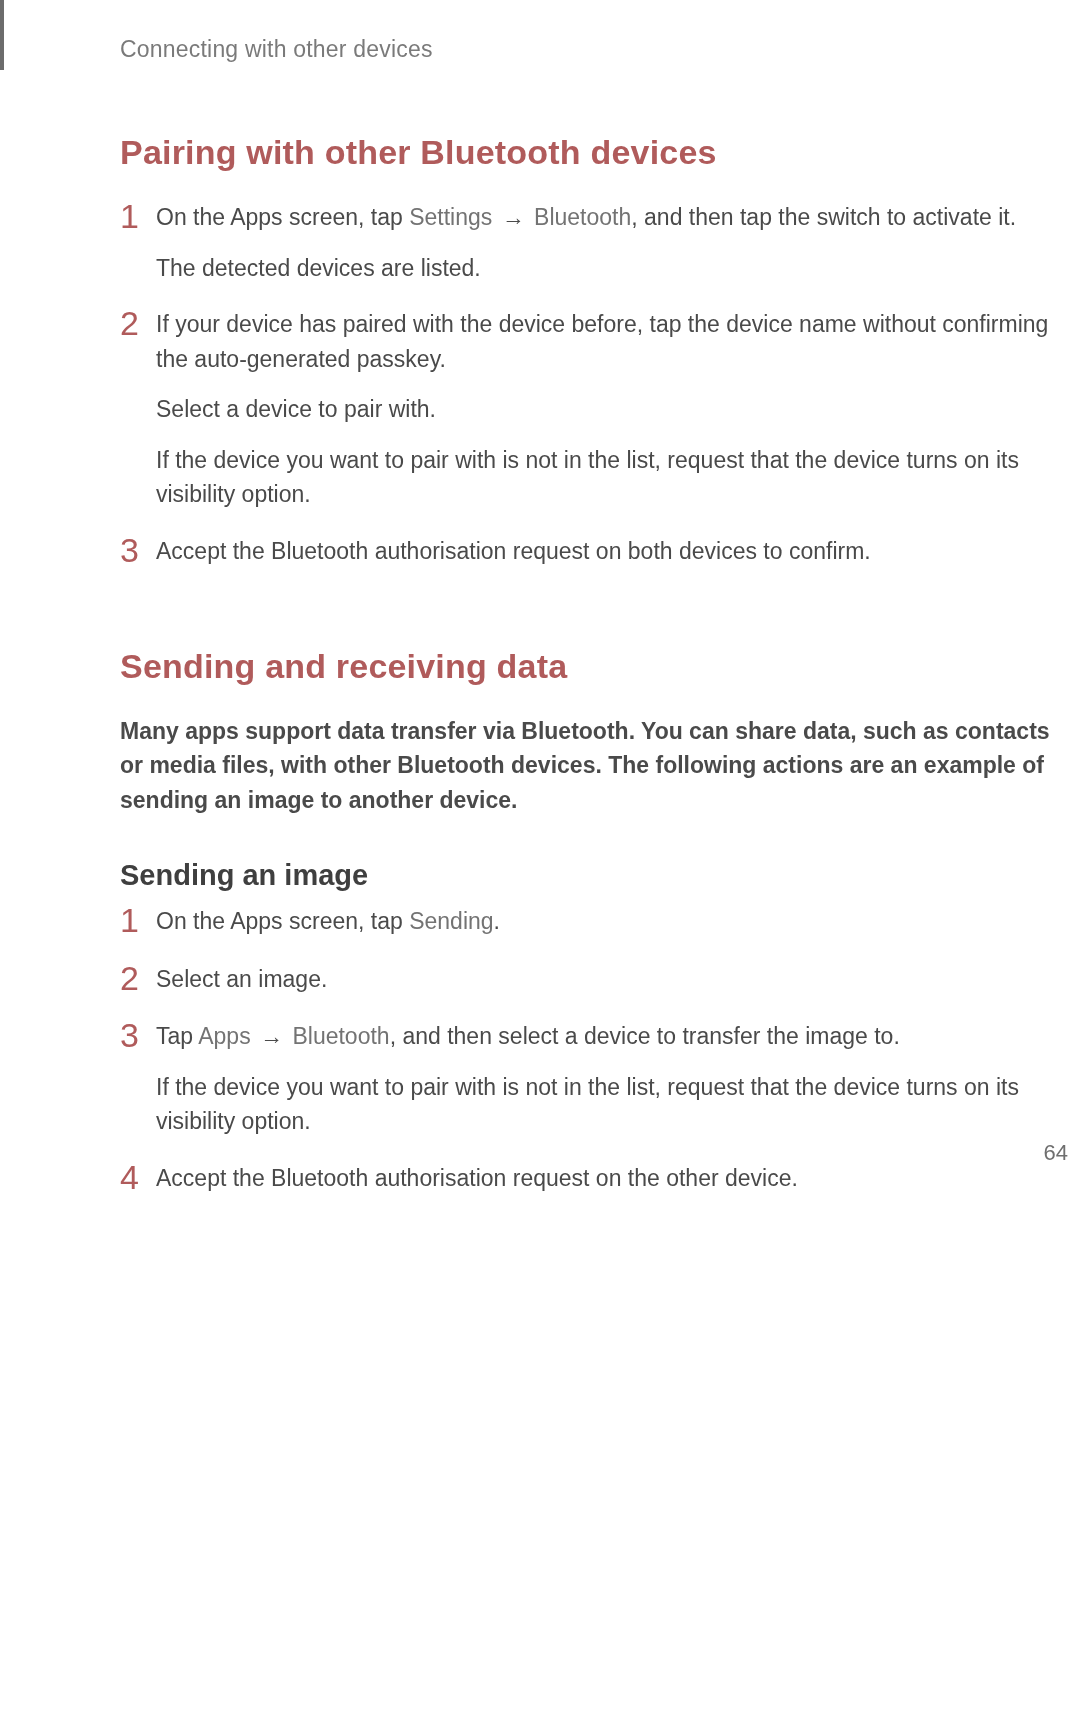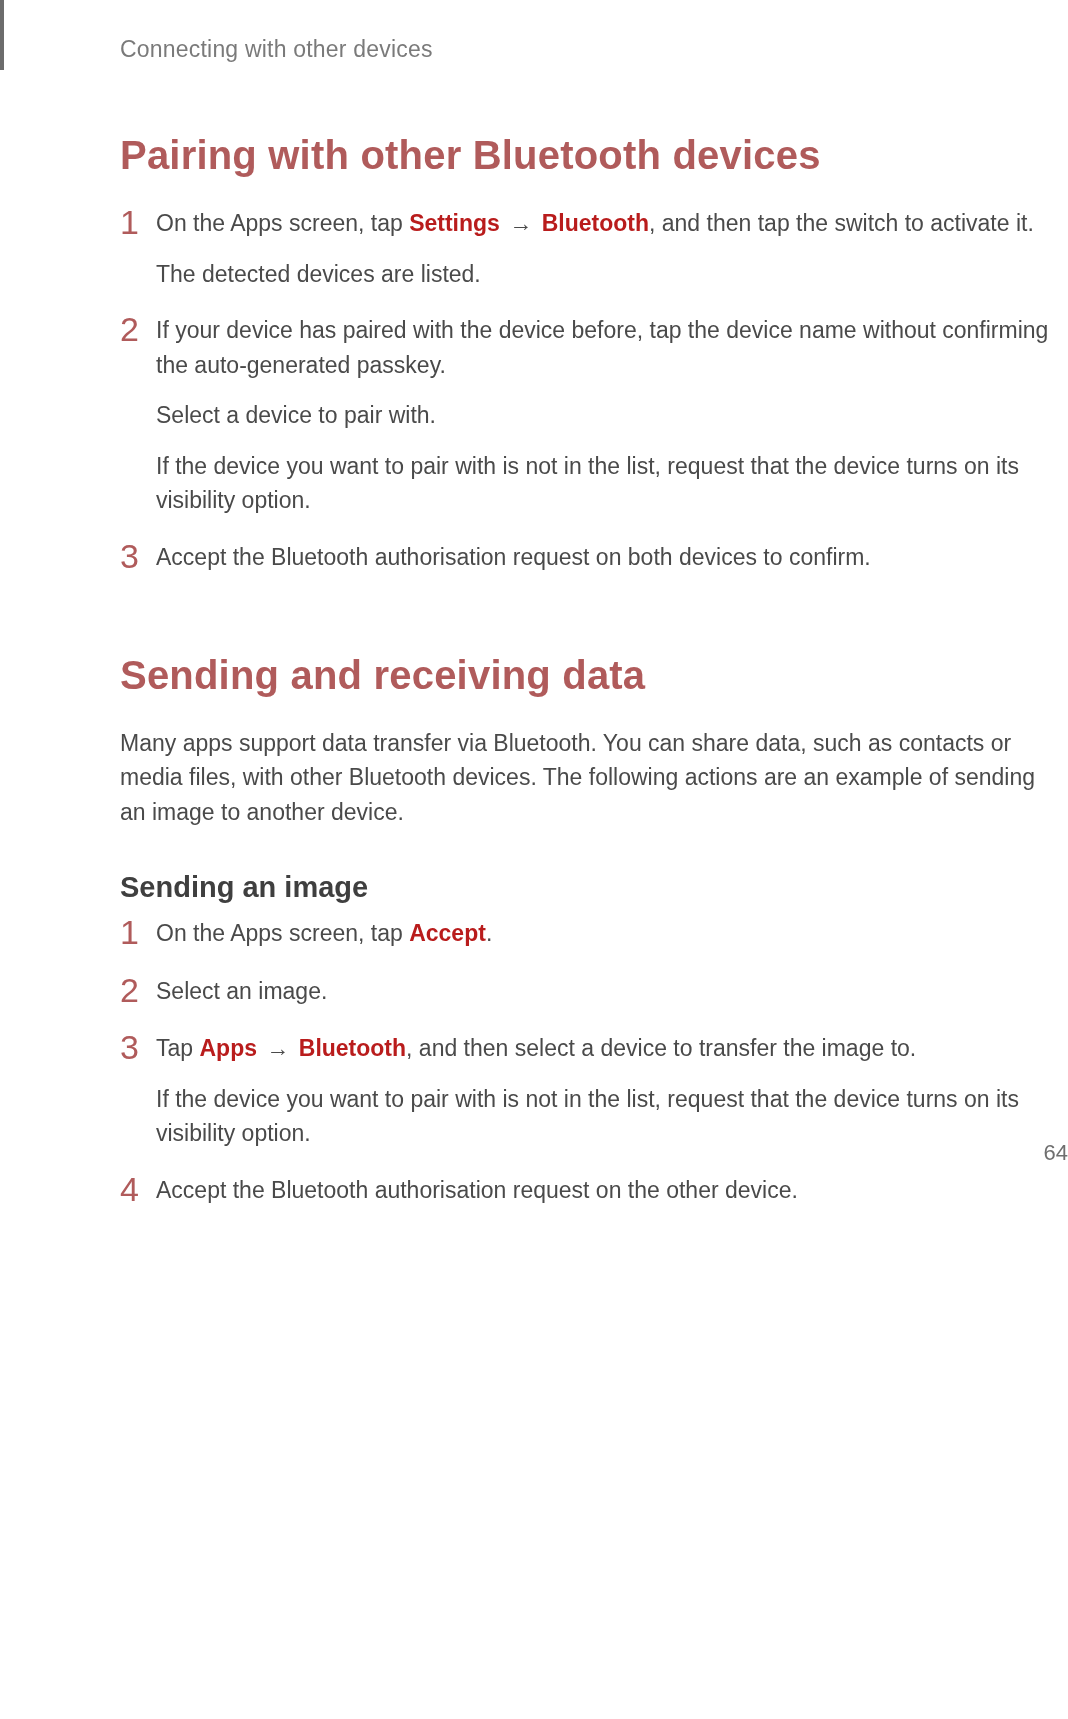--- a/index.html
+++ b/index.html
@@ -30,21 +30,21 @@
     color: #7a7a7a;
     padding-left: 120px;
     letter-spacing: 0.2px;
     margin-bottom: 70px;
   }
   .content {
     padding-left: 120px;
     padding-right: 2px;
   }
   h2.topic {
-    font-size: 40px;
+    font-size: 34px;
     font-weight: 700;
     color: #b05b5b;
     margin: 0 0 28px 0;
     letter-spacing: 0.2px;
   }
   h3.subtopic {
     font-size: 29px;
     font-weight: 700;
     color: #3f3f3f;
     margin: 42px 0 12px 0;
@@ -74,22 +74,23 @@
     margin: 0 0 16px 0;
   }
   .step-body p:last-child {
     margin-bottom: 0;
   }
   .body-text {
     font-size: 23px;
     line-height: 1.5;
     color: #4a4a4a;
     margin: 0 0 0 0;
+    font-weight: bold;
   }
-  .bold { font-weight: 700; color: #b91c1c; }
+  .bold { font-weight: 400; color: #737373; }
   .arrow { margin: 0 3px; }
   .page-number {
     position: absolute;
     bottom: 40px;
     left: 0;
     right: 0;
     text-align: right;
     font-size: 22px;
     color: #6f6f6f;
   }
@@ -132,21 +133,21 @@
     <div class="gap-lg"></div>
 
     <h2 class="topic">Sending and receiving data</h2>
     <p class="body-text">Many apps support data transfer via Bluetooth. You can share data, such as contacts or media files, with other Bluetooth devices. The following actions are an example of sending an image to another device.</p>
 
     <h3 class="subtopic">Sending an image</h3>
     <div id="section2-steps">
         <div class="step">
           <div class="step-num">1</div>
           <div class="step-body">
-            <p><span>On the Apps screen, tap </span><span class="bold">Accept</span><span>.</span></p>
+            <p><span>On the Apps screen, tap </span><span class="bold">Sending</span><span>.</span></p>
           </div>
         </div>
         <div class="step">
           <div class="step-num">2</div>
           <div class="step-body">
             <p><span>Select an image.</span></p>
           </div>
         </div>
         <div class="step">
           <div class="step-num">3</div>

